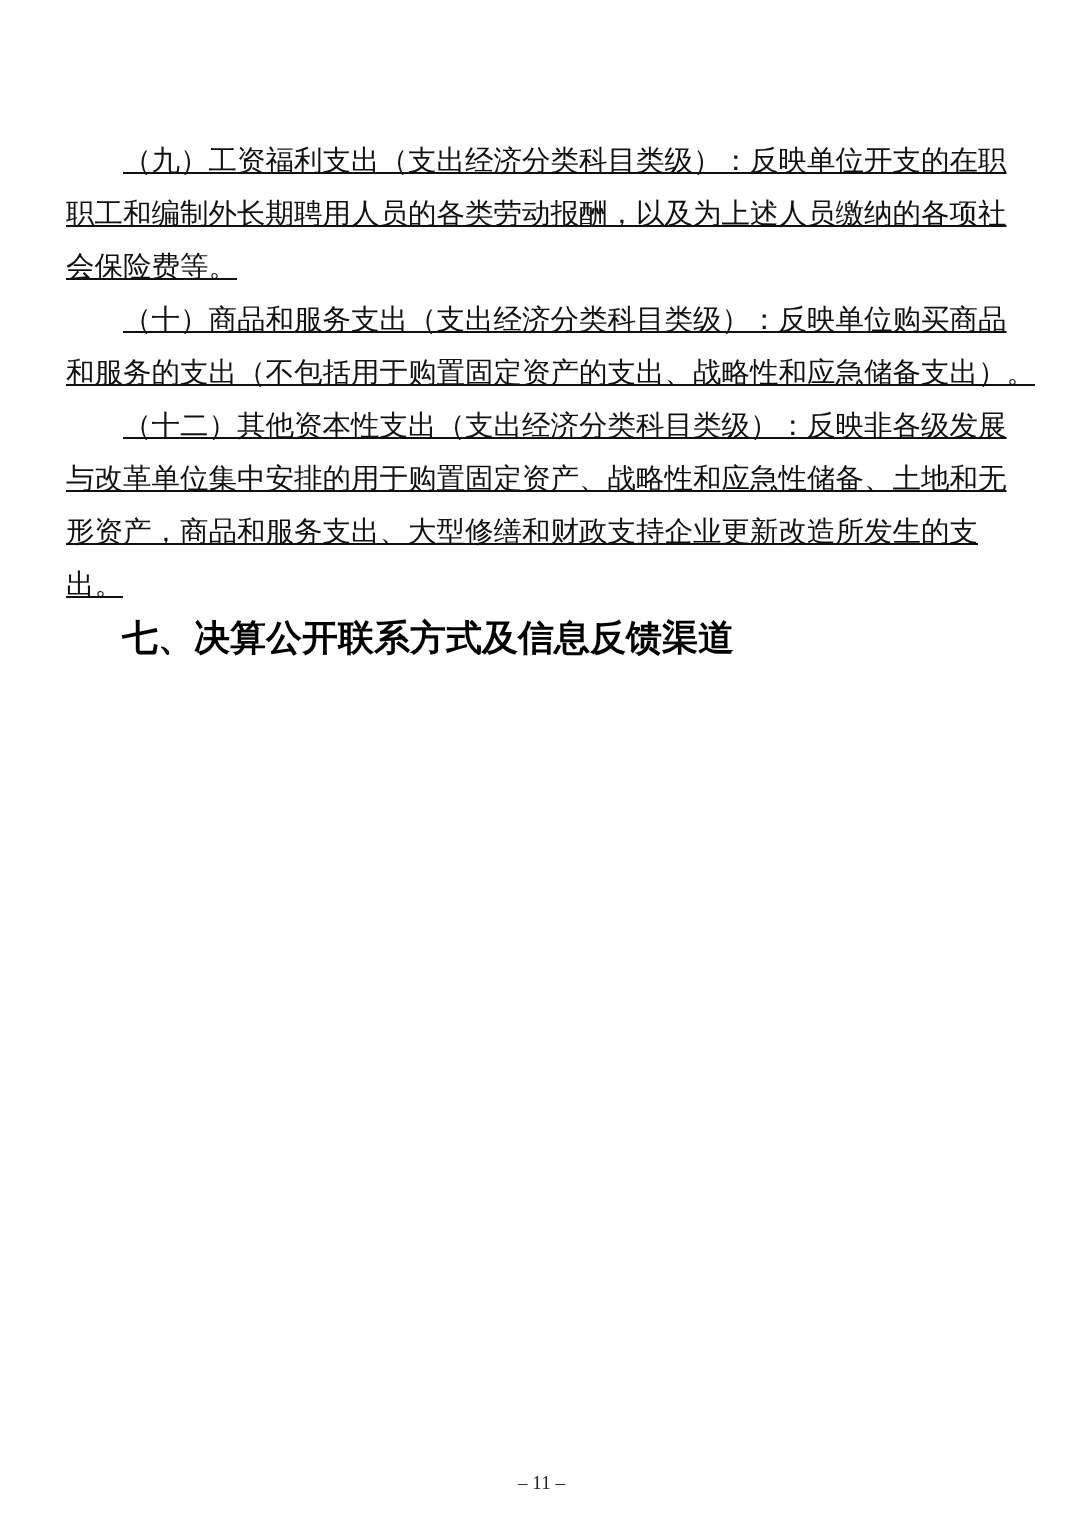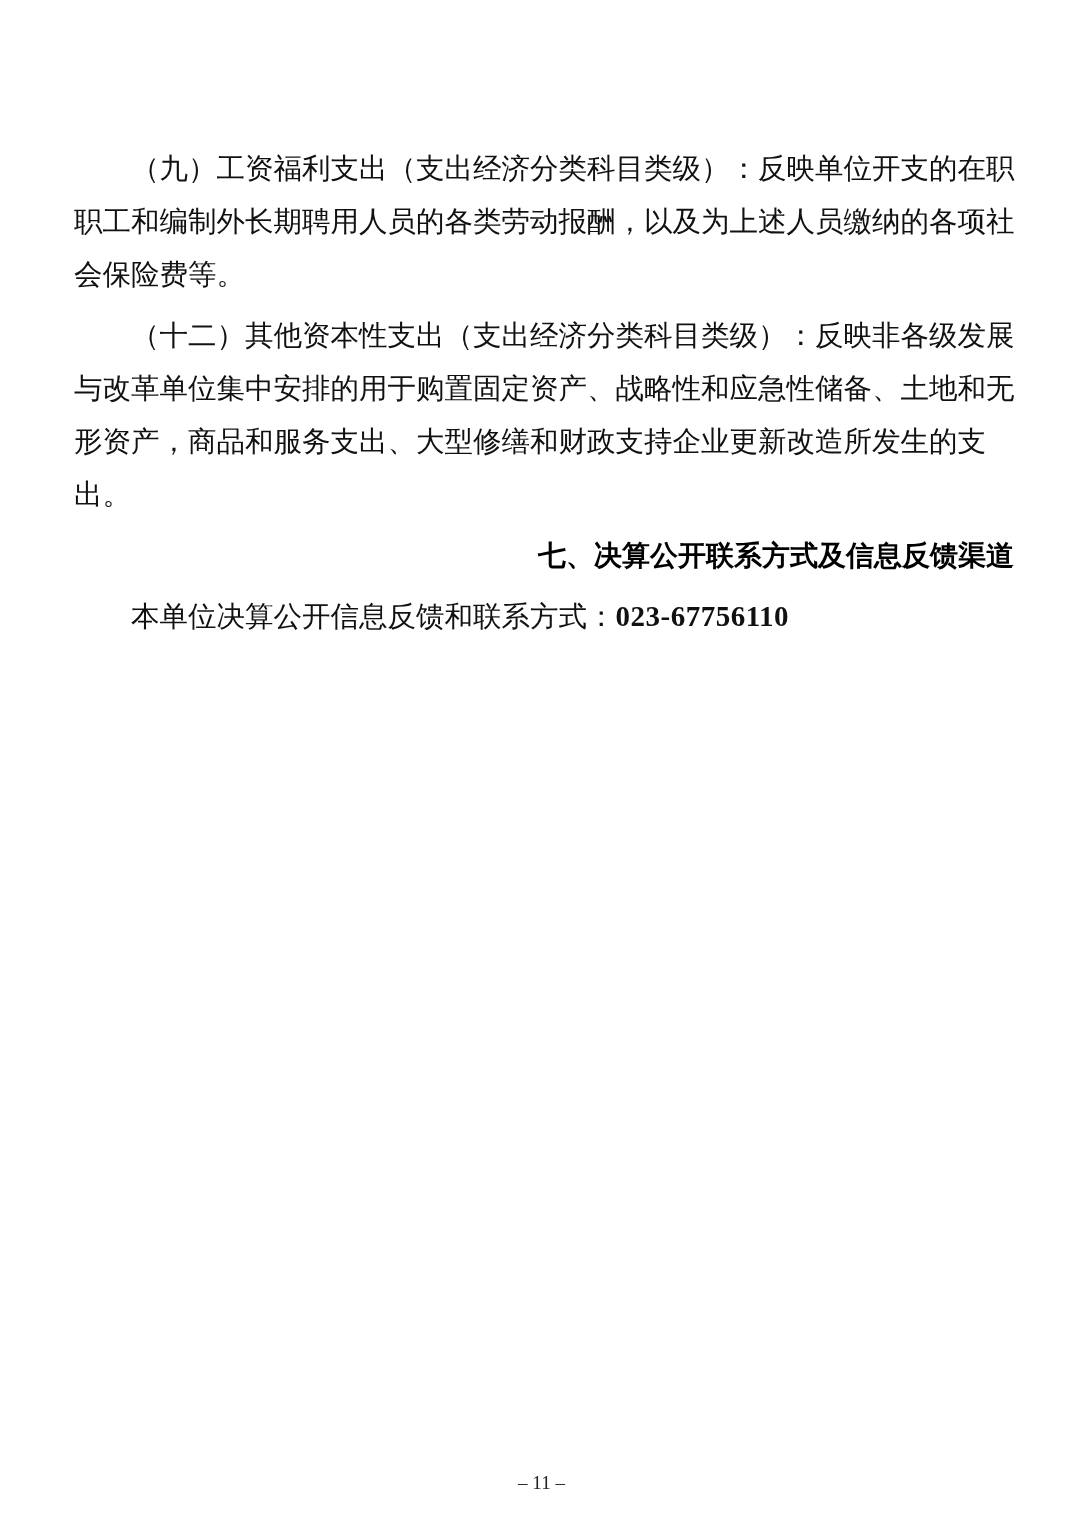--- a/index.html
+++ b/index.html
@@ -16,40 +16,40 @@
     font-family: "Liberation Serif", serif;
     overflow: hidden;
   }
   .content {
     position: absolute;
     left: 66px;
     top: 134px;
     width: 948px;
   }
   .para, .contact-line {
-    margin: 8px;
+    margin: 0;
     padding: 0;
     font-size: 28.5px;
     line-height: 53px;
     text-indent: 57px;
     white-space: pre; 
     font-family: "Liberation Serif", serif;
     font-weight: 400;
+    text-decoration: underline;
   }
   .heading {
     margin: 0;
     padding: 0;
-    font-size: 28px;
+    font-size: 36px;
     line-height: 53px;
     text-indent: 56px;
     font-weight: 700;
     font-family: "Liberation Sans", sans-serif;
     color: #000000;
     white-space: pre;
-    text-align: right;
   }
   .phone {
     font-family: "Liberation Serif", serif;
     font-weight: 700;
     font-size: 29px;
     letter-spacing: 0.5px;
   }
   .footer {
     position: absolute;
     left: 0;
@@ -63,21 +63,22 @@
   }
 </style>
 </head>
 <body>
 
 <div class="page">
   <div class="content">
     <p class="para">（九）工资福利支出（支出经济分类科目类级）：反映单位开支的在职
 职工和编制外长期聘用人员的各类劳动报酬，以及为上述人员缴纳的各项社
 会保险费等。</p>
+    <p class="para">（十）商品和服务支出（支出经济分类科目类级）：反映单位购买商品
+和服务的支出（不包括用于购置固定资产的支出、战略性和应急储备支出）。</p>
     <p class="para">（十二）其他资本性支出（支出经济分类科目类级）：反映非各级发展
 与改革单位集中安排的用于购置固定资产、战略性和应急性储备、土地和无
 形资产，商品和服务支出、大型修缮和财政支持企业更新改造所发生的支
 出。</p>
     <h2 class="heading">七、决算公开联系方式及信息反馈渠道</h2>
-    <p class="contact-line"><span>本单位决算公开信息反馈和联系方式：</span><span class="phone">023-67756110</span></p>
   </div>
   <div class="footer">– 11 –</div>
 </div>
 
 </body></html>

